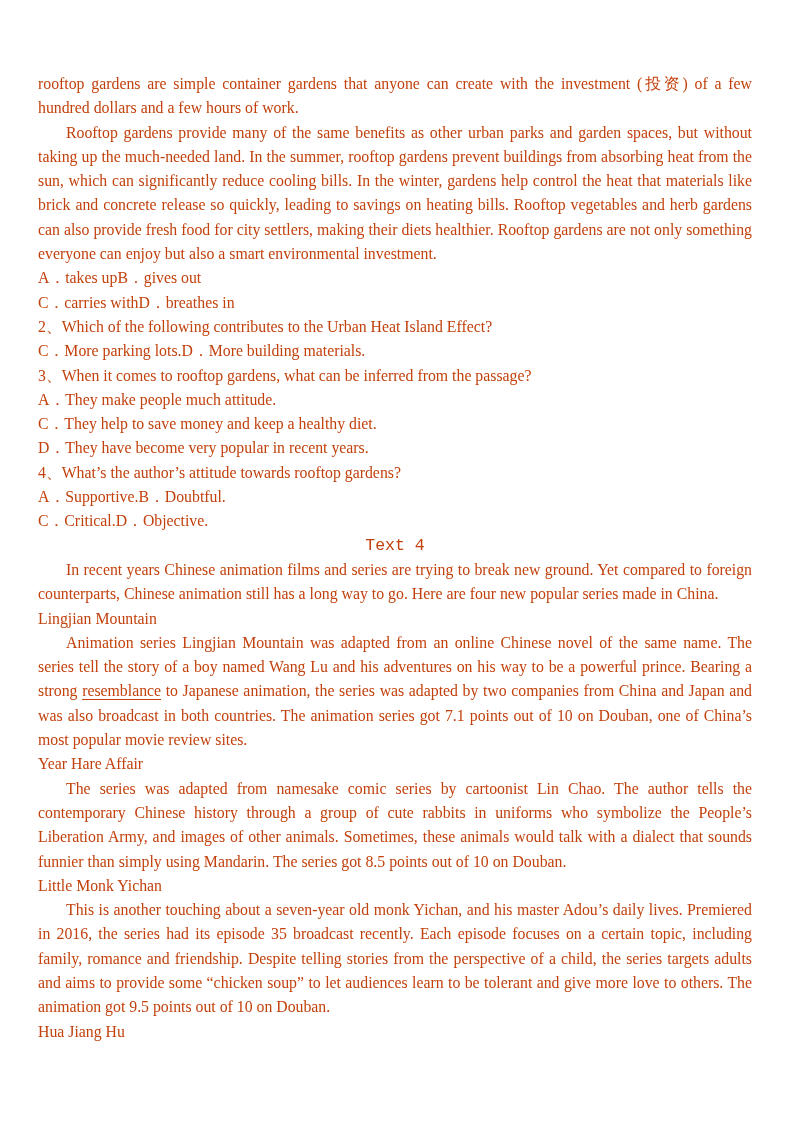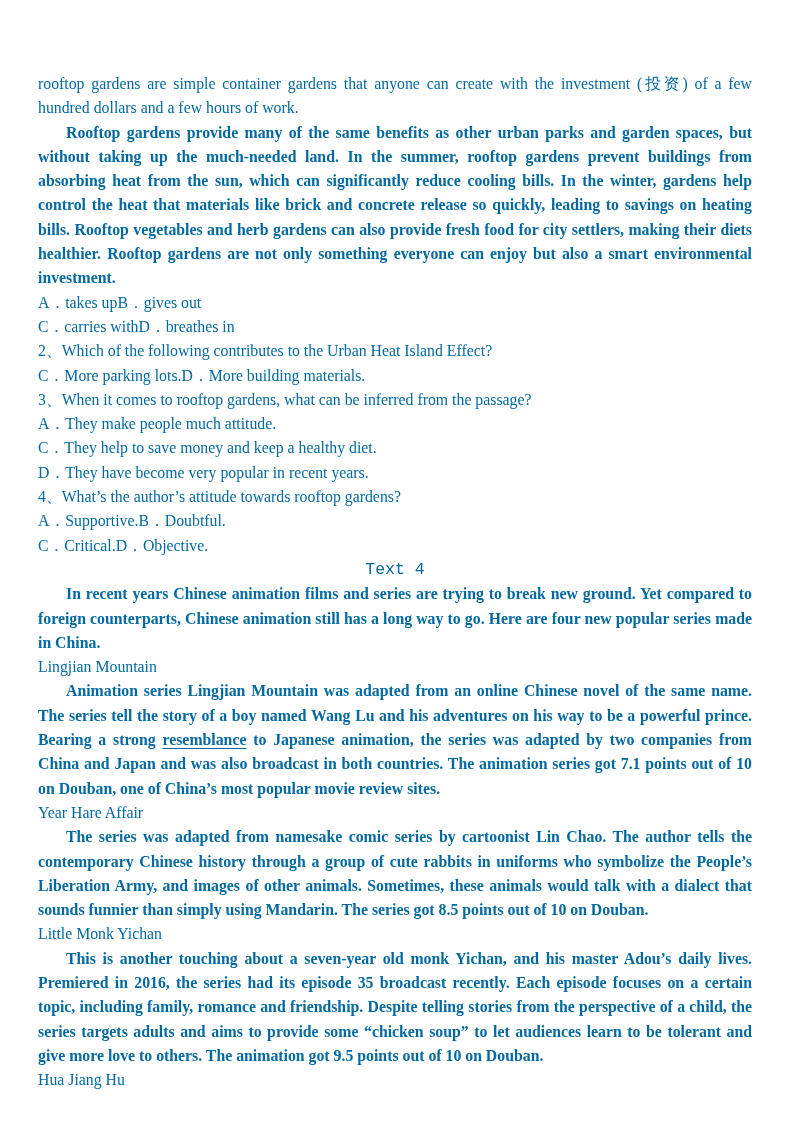--- a/index.html
+++ b/index.html
@@ -3,29 +3,29 @@
 <meta charset="utf-8">
 <style>
   html, body { margin: 0; padding: 0; background: #ffffff; }
   .page {
     position: relative;
     width: 794px;
     height: 1123px;
     box-sizing: border-box;
     padding: 72px 42px 0 38px;
     background: #ffffff;
-    color: #0369a1;
+    color: #c2410c;
     font-family: "Liberation Serif", "DejaVu Serif", serif;
     font-size: 15.8px;
     line-height: 24.3px;
     overflow: hidden;
   }
   p { margin: 0; }
   .j { text-align: justify; }
-  .indent { text-indent: 28px; font-weight: bold; }
+  .indent { text-indent: 28px; }
   .opts .opt + .opt { }
   .u { text-decoration: underline; text-underline-offset: 3px; }
   .center-heading {
     text-align: center;
     font-family: Liberation Mono, monospace;
     font-size: 16.5px;
   }
 </style>
 </head>
 <body>

